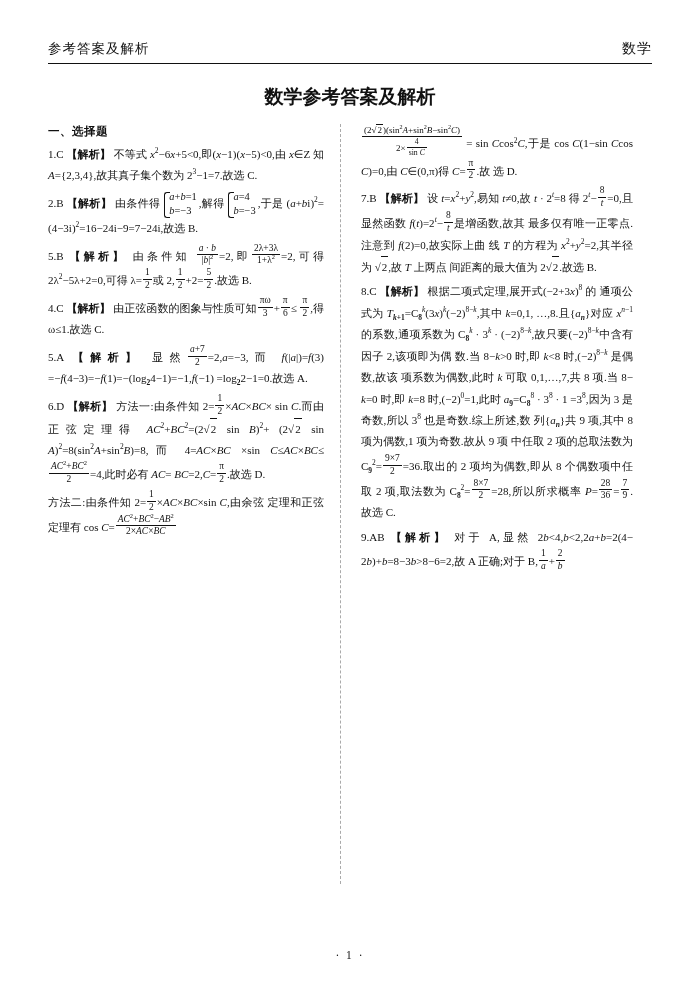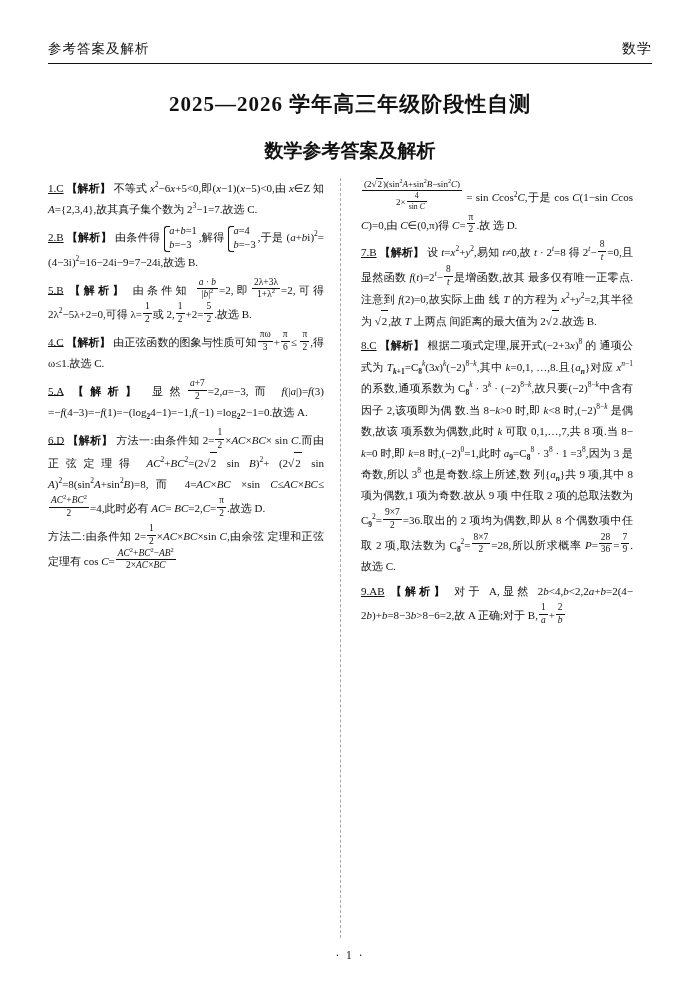--- a/index.html
+++ b/index.html
@@ -72,21 +72,21 @@
   }
   .sec-head.spaced { margin-top:8px; }
 
   .item {
     font-size:11px;
     line-height:1.95;
     text-align:justify;
     margin-bottom:3px;
     text-justify:inter-ideograph;
   }
-  .item .tag { font-weight:normal;text-decoration:underline; }
+  .item .tag { font-weight:normal; }
   .item .bold { font-weight:bold; }
 
   
   .mi { font-family:"Liberation Serif", serif; font-style:italic; }
   .mn { font-family:"Liberation Serif", serif; font-style:normal; }
   sup { font-size:0.68em; vertical-align:super; line-height:0; }
   sub { font-size:0.68em; vertical-align:sub; line-height:0;font-weight:bold; }
 
   .frac {
     display:inline-block;
@@ -141,27 +141,27 @@
 </head>
 <body>
 
 <div class="page">
 
   <div class="runhead">
     <div class="left">参考答案及解析</div>
     <div class="right">数学</div>
   </div>
 
-  <h1 class="doc-title">2025—2026 学年高三年级阶段性自测</h1>
   <h2 class="doc-sub">数学参考答案及解析</h2>
 
   <div class="columns">
 
     <div class="col left">
 
+      <div class="sec-head">一、选择题</div>
 
       <div class="item">
         <span class="tag">1.C</span>
         <span class="bold">【解析】</span>
         不等式 <span class="mi">x</span><sup>2</sup>−6<span class="mi">x</span>+5&lt;0,即(<span class="mi">x</span>−1)(<span class="mi">x</span>−5)&lt;0,由 <span class="mi">x</span>∈<span class="mn">Z</span> 知 <span class="mi">A</span>={2,3,4},故其真子集个数为 2<sup>3</sup>−1=7.故选 C.
       </div>
 
       <div class="item">
         <span class="tag">2.B</span>
         <span class="bold">【解析】</span>

